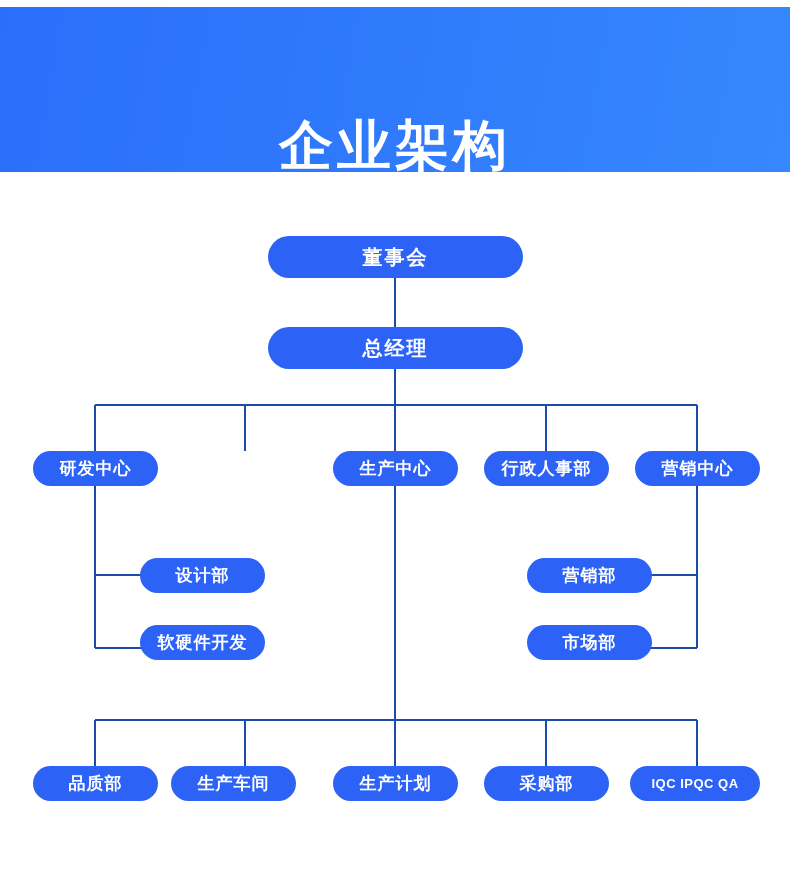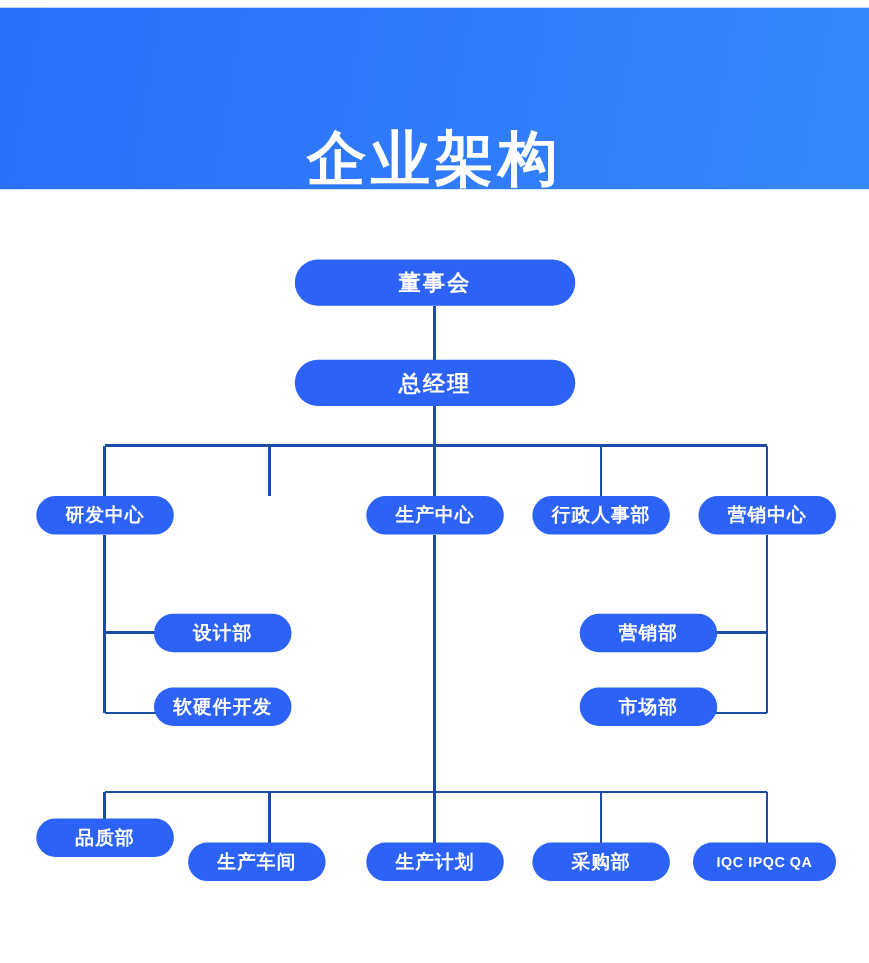--- a/index.html
+++ b/index.html
@@ -131,20 +131,20 @@
     <div class="node" style="left:33px; top:279px; width:125px; height:35px;">研发中心</div>
     <div class="node" style="left:333px; top:279px; width:125px; height:35px;">生产中心</div>
     <div class="node" style="left:484px; top:279px; width:125px; height:35px;">行政人事部</div>
     <div class="node" style="left:635px; top:279px; width:125px; height:35px;font-family:Liberation Serif, serif;">营销中心</div>
 
     <div class="node" style="left:140px; top:386px; width:125px; height:35px;">设计部</div>
     <div class="node" style="left:140px; top:453px; width:125px; height:35px;">软硬件开发</div>
     <div class="node" style="left:527px; top:386px; width:125px; height:35px;">营销部</div>
     <div class="node" style="left:527px; top:453px; width:125px; height:35px;">市场部</div>
 
-    <div class="node" style="left:33px; top:572px; width:125px; height:35px;">品质部</div>
+    <div class="node" style="left:33px; top:594px; width:125px; height:35px;">品质部</div>
     <div class="node" style="left:171px; top:594px; width:125px; height:35px;">生产车间</div>
     <div class="node" style="left:333px; top:594px; width:125px; height:35px;">生产计划</div>
     <div class="node" style="left:484px; top:594px; width:125px; height:35px;">采购部</div>
     <div class="node latin" style="left:630px; top:594px; width:130px; height:35px;">IQC IPQC QA</div>
 
   </div>
 </div>
 
 </body></html>

